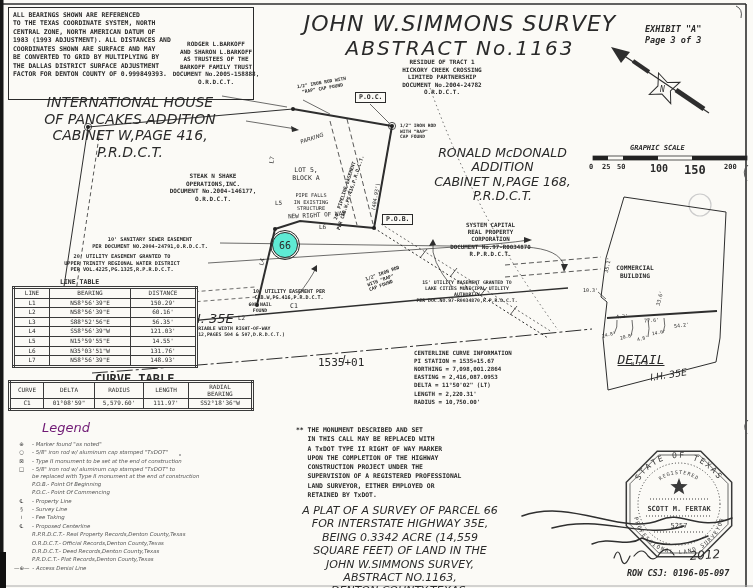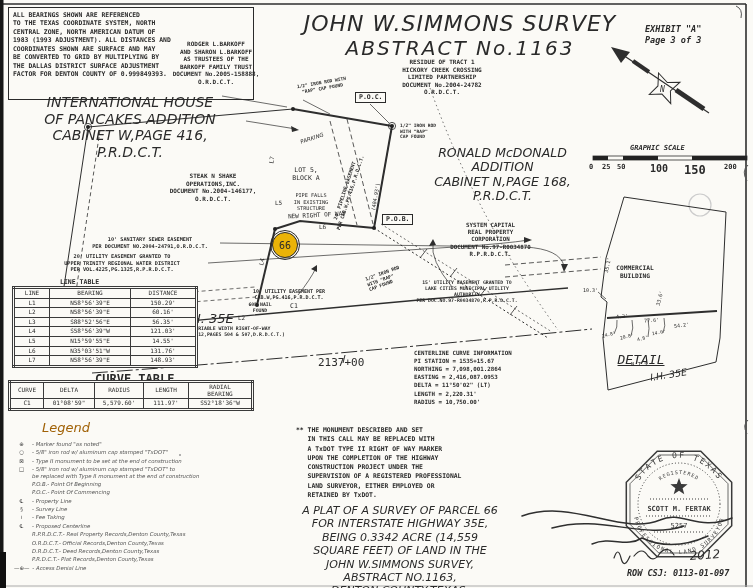--- a/index.html
+++ b/index.html
@@ -10,24 +10,24 @@
   .b{font-weight:700;}
   .it{font-style:italic;}
   .hand{font-family:"DejaVu Sans",sans-serif;font-style:italic;}
   .tag{position:absolute;border:1px solid #2a2a2a;font-size:6.5px;font-weight:700;
        padding:1px 3px;background:#fbfaf6;line-height:1;}
   .tbl{position:absolute;border-collapse:collapse;background:#fbfaf6;border:3px double #3a3a3a;}
   .tbl th,.tbl td{border:1px solid #3a3a3a;font-size:6px;padding:1px 3px;text-align:center;
        font-weight:400;white-space:pre-line;line-height:1.1;}
   .bubble{position:absolute;width:24px;height:24px;border:1.2px solid #2a2a2a;border-radius:50%;
        outline:1px solid #2a2a2a;outline-offset:1.5px;display:flex;align-items:center;
-       justify-content:center;font-size:10px;background:#eab308;}
+       justify-content:center;font-size:10px;background:#5eead4;}
   .legend{position:absolute;left:14px;top:420px;width:256px;}
   .legend .ttl{font-family:"DejaVu Sans",sans-serif;font-style:italic;font-size:13px;
-       margin:0 0 6px 28px;color:#a16207;}
+       margin:0 0 6px 28px;color:#701a75;}
   .leg{display:flex;align-items:flex-start;gap:3px;font-size:5.4px;color:#555;
        line-height:1.2;margin-bottom:1.9px;font-family:"DejaVu Sans",sans-serif;font-style:italic;}
   .leg .g{min-width:15px;text-align:center;flex:none;font-style:normal;color:#444;}
   .leg .t{white-space:pre-line;}
   svg{position:absolute;left:0;top:0;overflow:visible;}
 </style>
 </head>
 <body>
 
 <div class="sheet">
@@ -215,21 +215,21 @@
   <div class="lbl" style="left:275px;top:199px;font-size:6px;">L5</div>
   <div class="lbl" style="left:319px;top:223px;font-size:6px;">L6</div>
   <div class="lbl" style="left:268px;top:156px;font-size:6px;transform:rotate(-80deg);">L7</div>
   <div class="lbl" style="left:290px;top:302px;font-size:6.5px;">C1</div>
 
   <div class="bubble" style="left:272px;top:232px;">66</div>
 
   <div class="lbl hand" style="left:183px;top:311px;font-size:13px;">I.H. 35E</div>
   <div class="lbl c b" style="left:146px;top:326px;width:168px;font-size:4.8px;">(VARIABLE WIDTH RIGHT-OF-WAY
 VOLUME 412,PAGES 504 &amp; 507,D.R.D.C.T.)</div>
-  <div class="lbl" style="left:318px;top:356px;font-size:11px;">2137+00</div>
+  <div class="lbl" style="left:318px;top:356px;font-size:11px;">1535+01</div>
   <div class="lbl b" style="left:414px;top:349px;font-size:5.8px;line-height:1.4;">CENTERLINE CURVE INFORMATION
 PI STATION = 1535+15.67
 NORTHING = 7,098,001.2864
 EASTING = 2,416,087.0953
 DELTA = 11°50'02" (LT)
 LENGTH = 2,220.31'
 RADIUS = 10,750.00'</div>
 
   <div class="lbl c b" style="left:593px;top:264px;width:84px;font-size:6.2px;">COMMERCIAL
 BUILDING</div>
@@ -428,15 +428,15 @@
     <g stroke="#2f2f2f" fill="none" stroke-width="1.5" stroke-linecap="round">
       <path d="M -90,76 C -40,58 10,96 48,80 C 70,70 86,92 120,78"></path>
       <path d="M -60,88 C -10,74 30,100 72,86"></path>
       <path d="M -20,104 C 0,96 14,108 30,98 Q 60,112 96,96"></path>
       <path d="M 2,118 q 4,-12 7,0 t 9,-2" stroke-width="1.2"></path>
       <path d="M 22,116 q 8,-10 14,0 q 6,7 12,-3 q 8,-8 14,2" stroke-width="1.2"></path>
     </g>
     <text x="78" y="120" font-size="12" font-style="italic" fill="#2f2f2f" font-family="DejaVu Sans, sans-serif" transform="rotate(-4 78 120)">2012</text>
   </svg>
 
-  <div class="lbl it b" style="left:627px;top:568px;font-size:8.5px;">ROW CSJ: 0113-01-097</div>
+  <div class="lbl it b" style="left:627px;top:568px;font-size:8.5px;">ROW CSJ: 0196-05-097</div>
 
 </div>
 
 </body></html>

